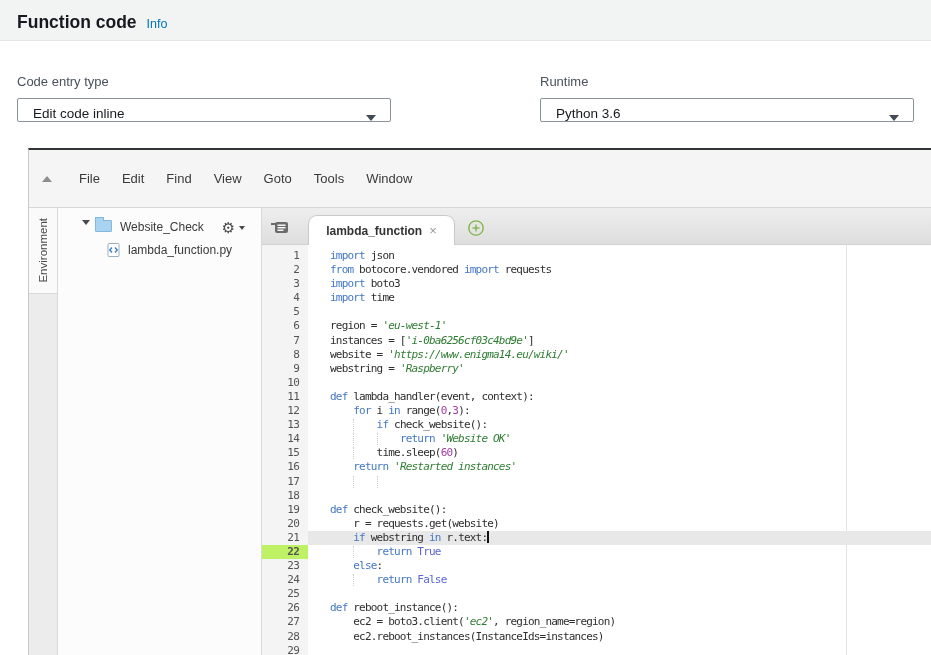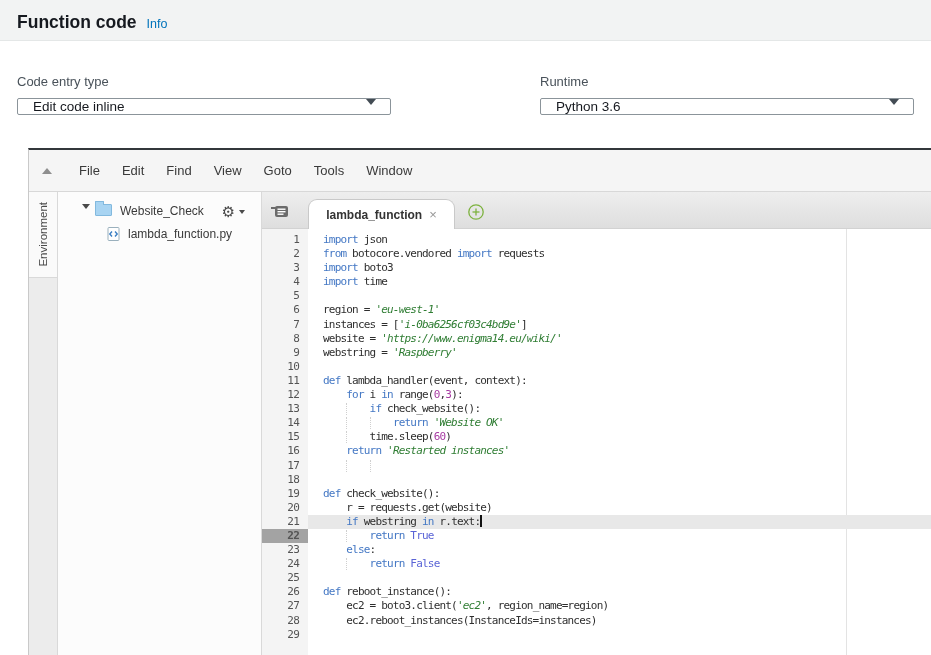--- a/index.html
+++ b/index.html
@@ -10,32 +10,32 @@
   .section-header { height:41px; background:#f2f3f3; border-bottom:1px solid #e4e7e7;
     display:flex; align-items:baseline; padding:12px 17px 0 17px; }
   .page-title { font-size:17.5px; font-weight:bold; color:#16191f; }
   .info-link { font-size:12.5px; color:var(--link); margin-left:10px; text-decoration:none; cursor:pointer; }
 
   
   .form-row { display:flex; margin:33px 17px 0 17px; }
   .field { width:380px; }
   .field + .field { margin-left:149px; }
   .field-label { font-size:13px; color:#49525a; margin-bottom:9px; }
-  .select { height:17px; border:1px solid #8b949a; border-radius:2px; background:#fff;
-    display:flex; align-items:flex-start; padding:0 14px 0 15px; cursor:pointer; }
+  .select { height:24px; border:1px solid #8b949a; border-radius:2px; background:#fff;
+    display:flex; align-items:flex-end; padding:0 14px 0 15px; cursor:pointer; }
   .select-value { font-size:13.5px; color:#16191f; flex:1; }
   .caret-down { width:0; height:0; border-left:5px solid transparent; border-right:5px solid transparent;
     border-top:6px solid #434c54; }
 
   
   .editor { position:absolute; left:28px; top:148px; width:903px; height:507px;
     border-top:2px solid #33373b; border-left:1px solid #c9c9c9; background:#fff;
     display:flex; flex-direction:column; }
 
-  .menubar { height:42px; background:#f5f5f5; border-bottom:1px solid #d8d8d8;
+  .menubar { height:58px; background:#f5f5f5; border-bottom:1px solid #d8d8d8;
     display:flex; align-items:center; padding-left:13px; flex:none; }
   .collapse-tri { width:0; height:0; border-left:5px solid transparent; border-right:5px solid transparent;
     border-bottom:6px solid #8e8e8e; margin-right:16px; cursor:pointer; }
   .menu-item { font-size:13px; color:#3a3a3a; padding:0 11px; cursor:pointer; }
 
   .editor-body { flex:1; display:flex; min-height:0; }
 
   .side-strip { width:29px; background:#ececec; border-right:1px solid #d9d9d9; flex:none; }
   .env-tab { height:86px; background:#fafafa; border-bottom:1px solid #d9d9d9;
     display:flex; align-items:center; justify-content:center; cursor:pointer; }
@@ -72,22 +72,22 @@
   .plus-ic { margin:0 0 7px 12px; cursor:pointer; display:inline-flex; }
 
   
   .code-area { position:relative; flex:1; background:#fff; overflow:hidden;
     font-family:"DejaVu Sans Mono", monospace; font-size:11px; letter-spacing:-0.8px;
     line-height:14.1px; cursor:text; }
   .print-margin { position:absolute; left:584px; top:0; bottom:0; width:1px; background:#e3e3e3; z-index:0; }
   .gutter { position:absolute; left:0; top:0; bottom:0; width:46px; background:#f4f4f4;
     padding-top:4px; z-index:2; }
   .gut-num { height:14.1px; text-align:right; padding-right:9px; color:#545454; }
-  .gut-num.act { background:#a3a3a3;font-weight:bold; }
-  .code-lines { position:absolute; left:8px; right:0; top:4px; z-index:1; }
+  .gut-num.act { background:#bef264;font-weight:bold; }
+  .code-lines { position:absolute; left:15px; right:0; top:4px; z-index:1; }
   .code-line { height:14.1px; padding-left:53px; white-space:pre; position:relative; color:var(--plain); }
   .code-line.act { background:#e8e8e8; }
   .guide { position:absolute; top:1px; bottom:1px; border-left:1px dotted #cfcfcf; }
   .tok-k { color:var(--kw); }
   .tok-s { color:var(--str);font-style:italic; }
   .tok-n { color:var(--num); }
   .tok-c { color:var(--const); }
   .cursor { display:inline-block; width:2px; height:12px; background:#111;
     vertical-align:middle; position:relative; top:-1px; }
 </style>

